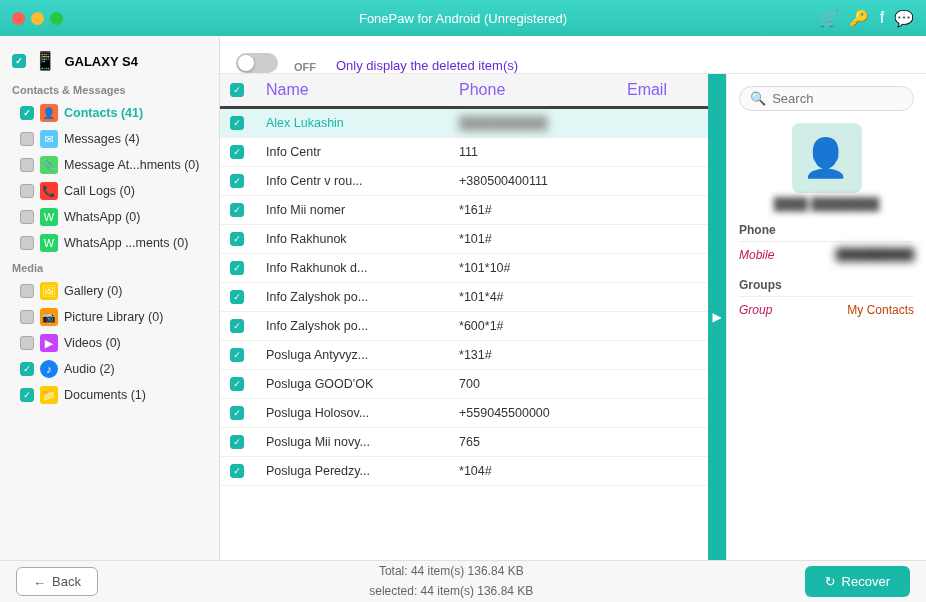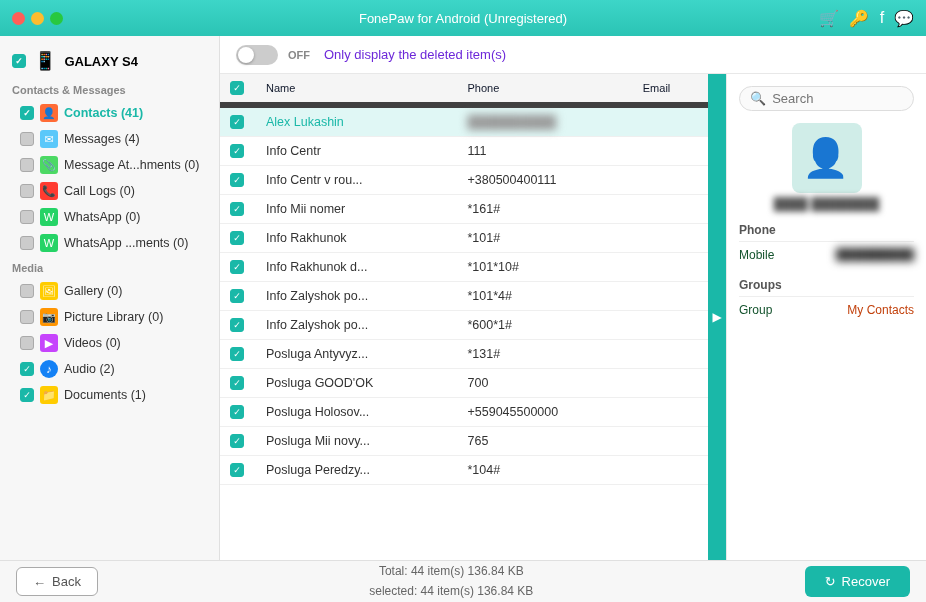--- a/index.html
+++ b/index.html
@@ -77,23 +77,23 @@
 
     
     .content { flex: 1; display: flex; flex-direction: column; background: white; }
 
     
     .toggle-bar {
       height: 38px;
       background: white;
       border-bottom: 1px solid #e8e8e8;
       display: flex;
-      align-items: center;
+      align-items: flex-end;
       padding: 0 16px;
-      gap: 10px;
+      gap: 16px;
     }
     .toggle-switch {
       width: 42px; height: 20px;
       background: #ccc;
       border-radius: 10px;
       position: relative;
       display: flex;
       align-items: center;
       cursor: pointer;
     }
@@ -118,25 +118,25 @@
       align-items: center;
       justify-content: center;
       cursor: pointer;
       color: white;
       font-size: 12px;
     }
 
     table { width: 100%; border-collapse: collapse; }
     thead th {
       background: #f5f5f5;
-      border-bottom: 6px solid #404040;
+      border-bottom: 3px solid #404040;
       padding: 7px 10px;
-      font-size: 11px;
+      font-size: 16px;
       font-weight: 500;
-      color: #0f172a;
+      color: #8b5cf6;
       text-align: left;
       position: sticky; top: 0;
     }
     thead th:first-child { width: 36px; }
     tbody tr { border-bottom: 1px solid #efefef; }
     tbody tr.selected-row { background: #e0f7f5; margin-top: 10px; }
     tbody td { padding: 7px 10px; font-size: 12.5px; color: #333; }
     tbody td:first-child { width: 36px; }
     .row-cb { width: 14px; height: 14px; border: 1.5px solid #1ab8a8; border-radius: 3px; background: #1ab8a8; display: flex; align-items: center; justify-content: center; }
     .row-cb::after { content: '✓'; color: white; font-size: 9px; }
@@ -174,21 +174,21 @@
       background: #d0ede8;
       display: flex;
       align-items: center;
       justify-content: center;
     }
     .avatar-person { font-size: 38px; color: #8fbfba; }
     .contact-name-blurred { filter: blur(3px); font-size: 12px; color: #555; }
     .info-section { }
     .info-section-title { font-size: 12px; font-weight: 600; color: #555; margin-bottom: 6px; border-bottom: 1px solid #eee; padding-bottom: 4px; }
     .info-row { display: flex; justify-content: space-between; font-size: 12px; margin-bottom: 4px; }
-    .info-label { color: #14532d; }
+    .info-label { color: #be185d; font-style: italic; }
     .info-value { color: #c2410c; }
     .info-value-blurred { filter: blur(4px); color: #333; font-size: 11px; }
 
     
     .footer {
       height: 42px;
       background: #f7f7f7;
       border-top: 1px solid #e0e0e0;
       display: flex;
       align-items: center;

